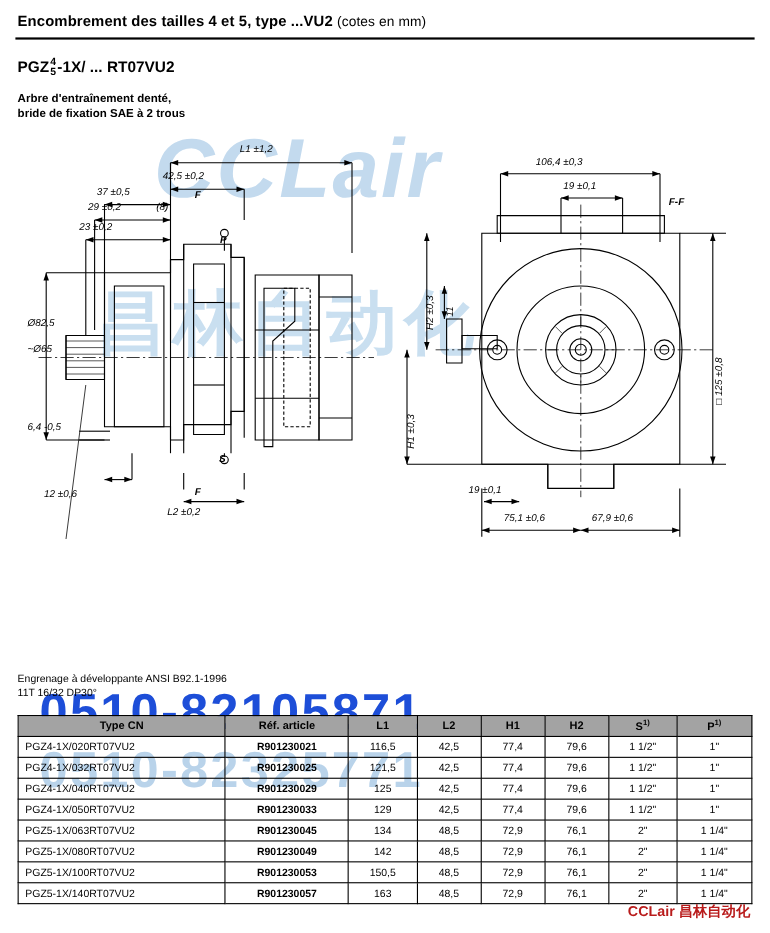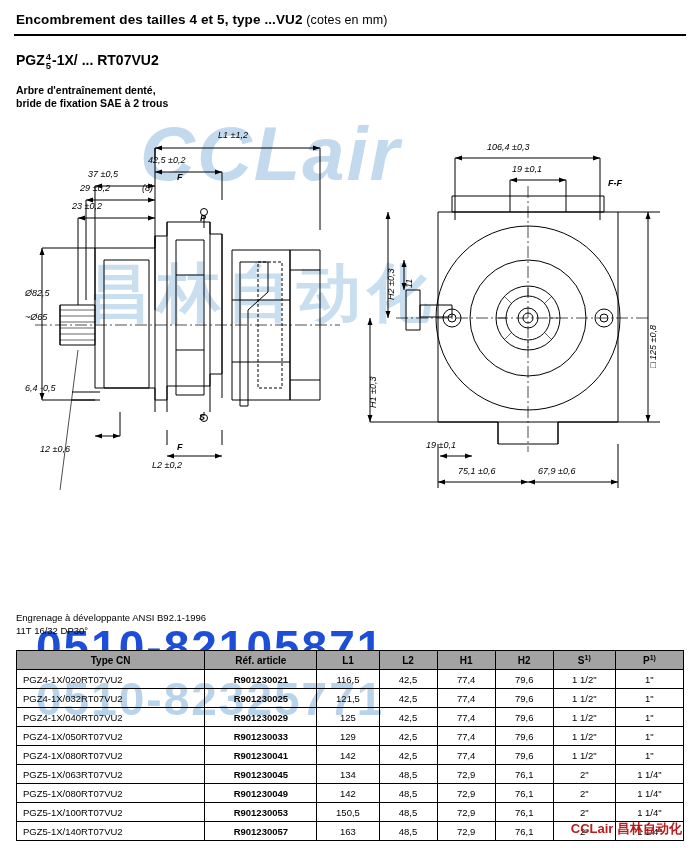--- a/index.html
+++ b/index.html
@@ -335,30 +335,20 @@
         <td class="left">PGZ4-1X/050RT07VU2</td>
         <td class="bold">R901230033</td>
         <td>129</td>
         <td>42,5</td>
         <td>77,4</td>
         <td>79,6</td>
         <td>1 1/2"</td>
         <td>1"</td>
       </tr>
       <tr>
-        <td class="left">PGZ4-1X/080RT07VU2</td>
-        <td class="bold">R901230041</td>
-        <td>142</td>
-        <td>42,5</td>
-        <td>77,4</td>
-        <td>79,6</td>
-        <td>1 1/2"</td>
-        <td>1"</td>
-      </tr>
-      <tr>
         <td class="left">PGZ5-1X/063RT07VU2</td>
         <td class="bold">R901230045</td>
         <td>134</td>
         <td>48,5</td>
         <td>72,9</td>
         <td>76,1</td>
         <td>2"</td>
         <td>1 1/4"</td>
       </tr>
       <tr>

